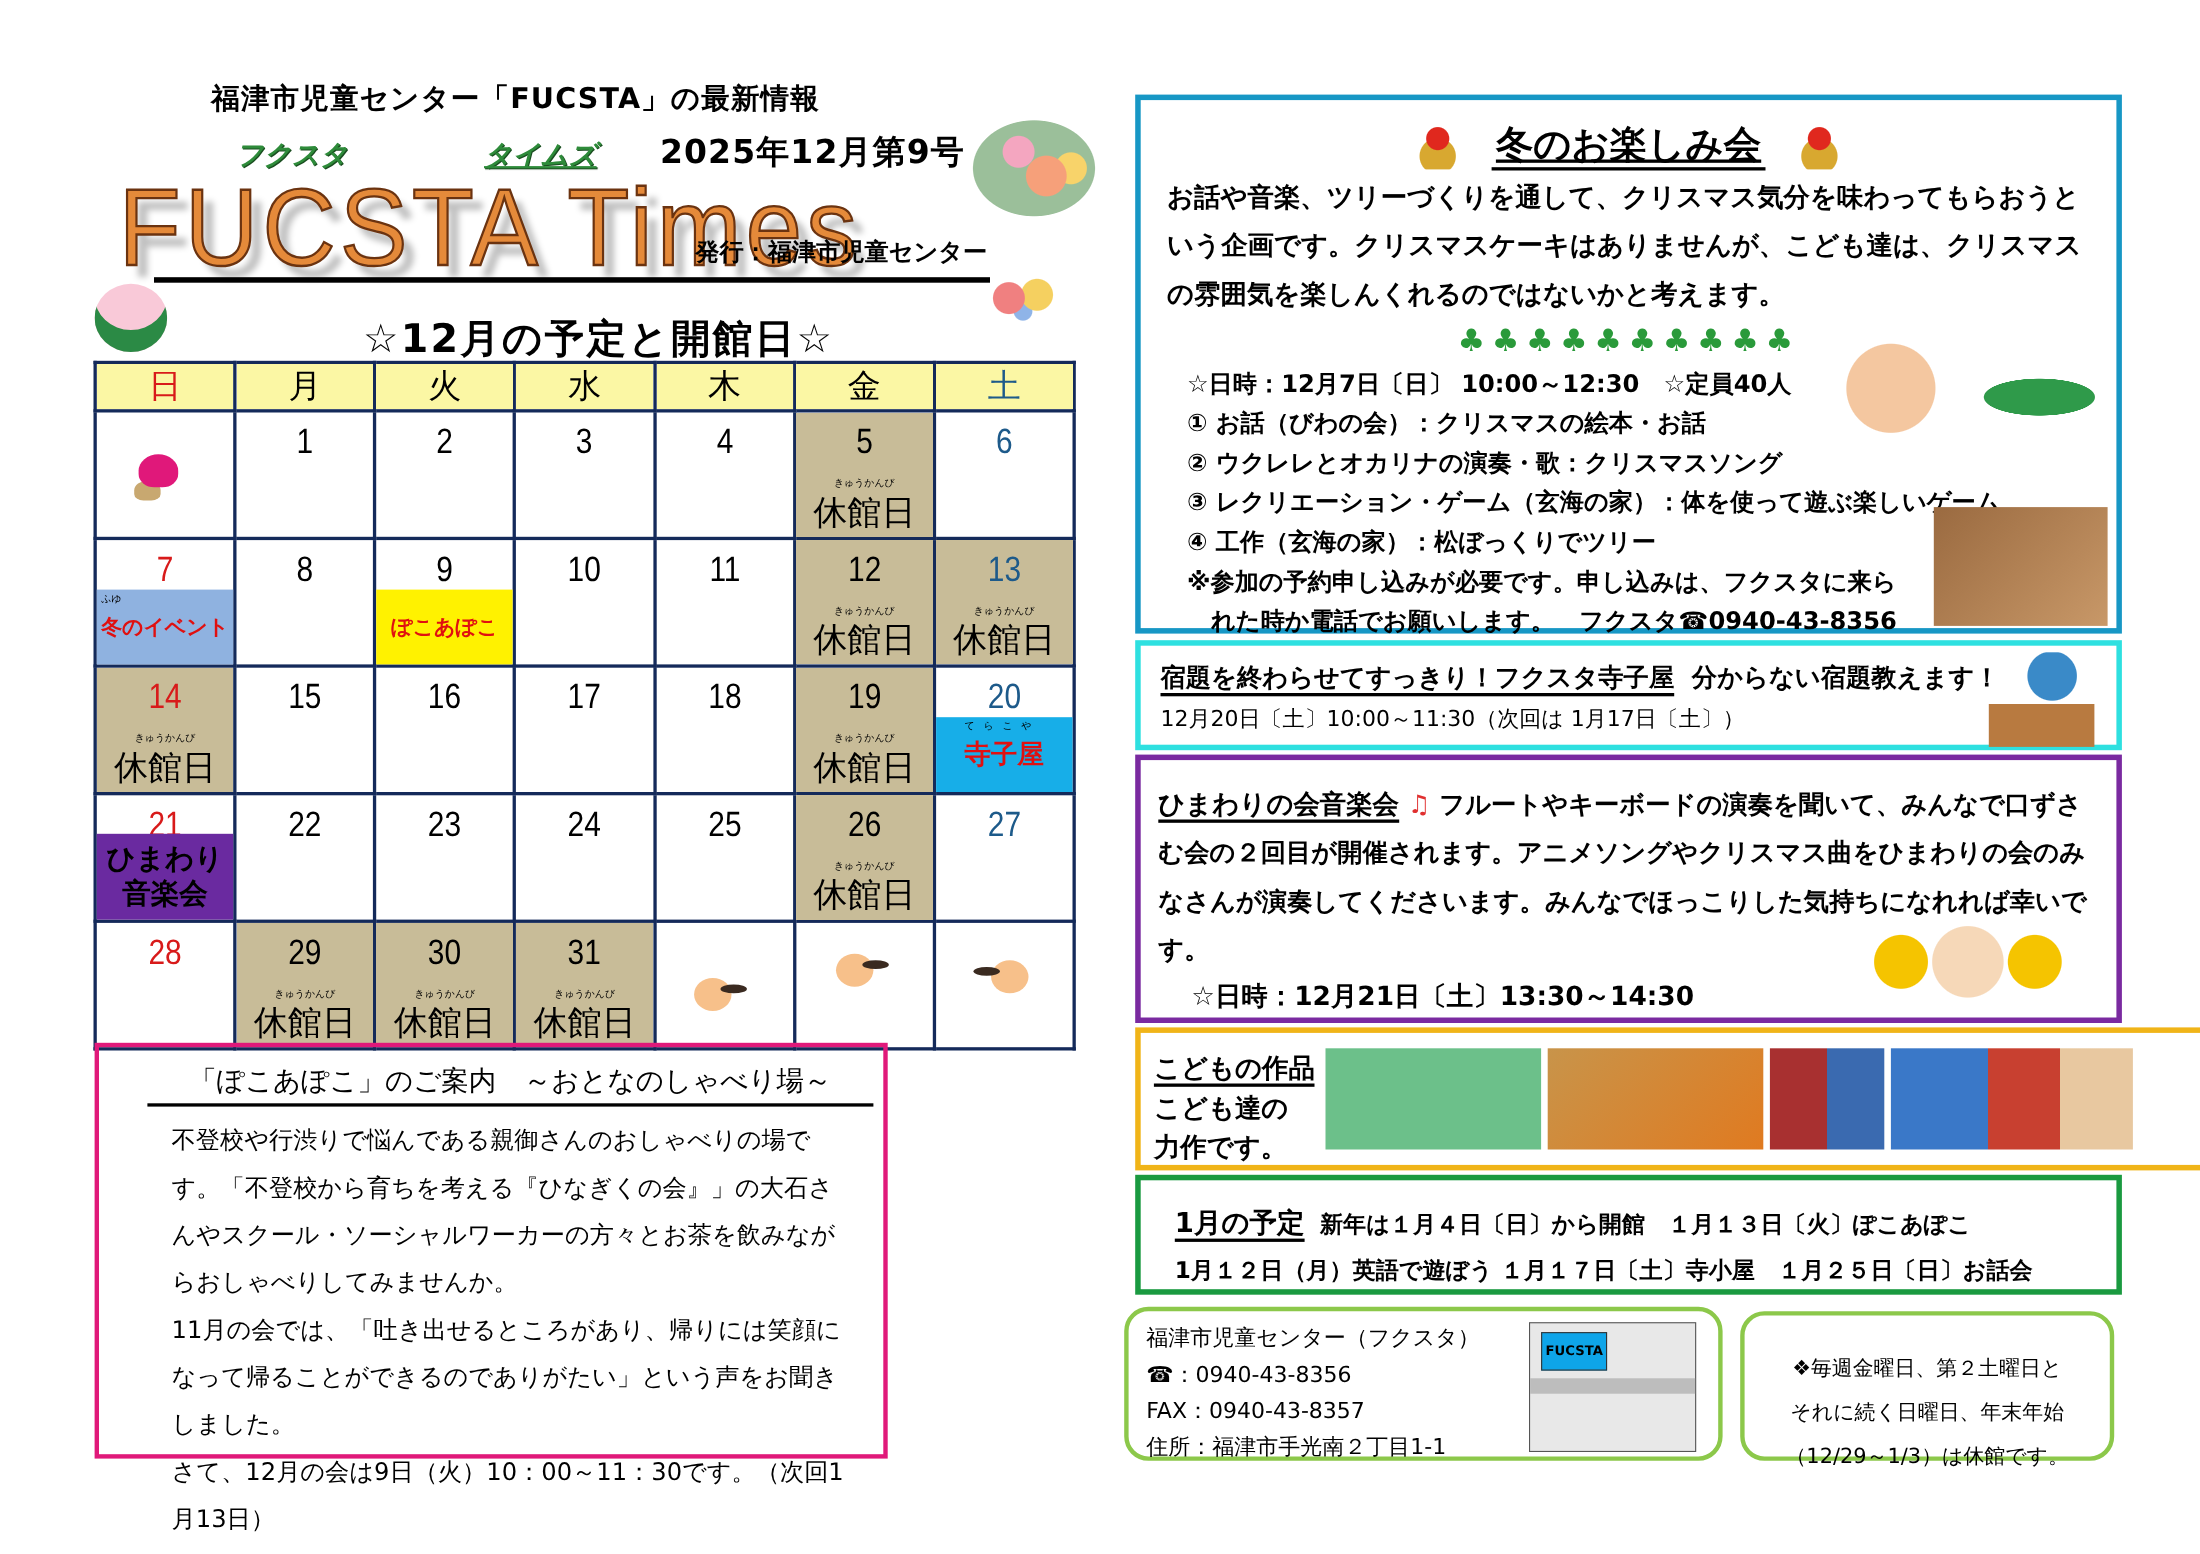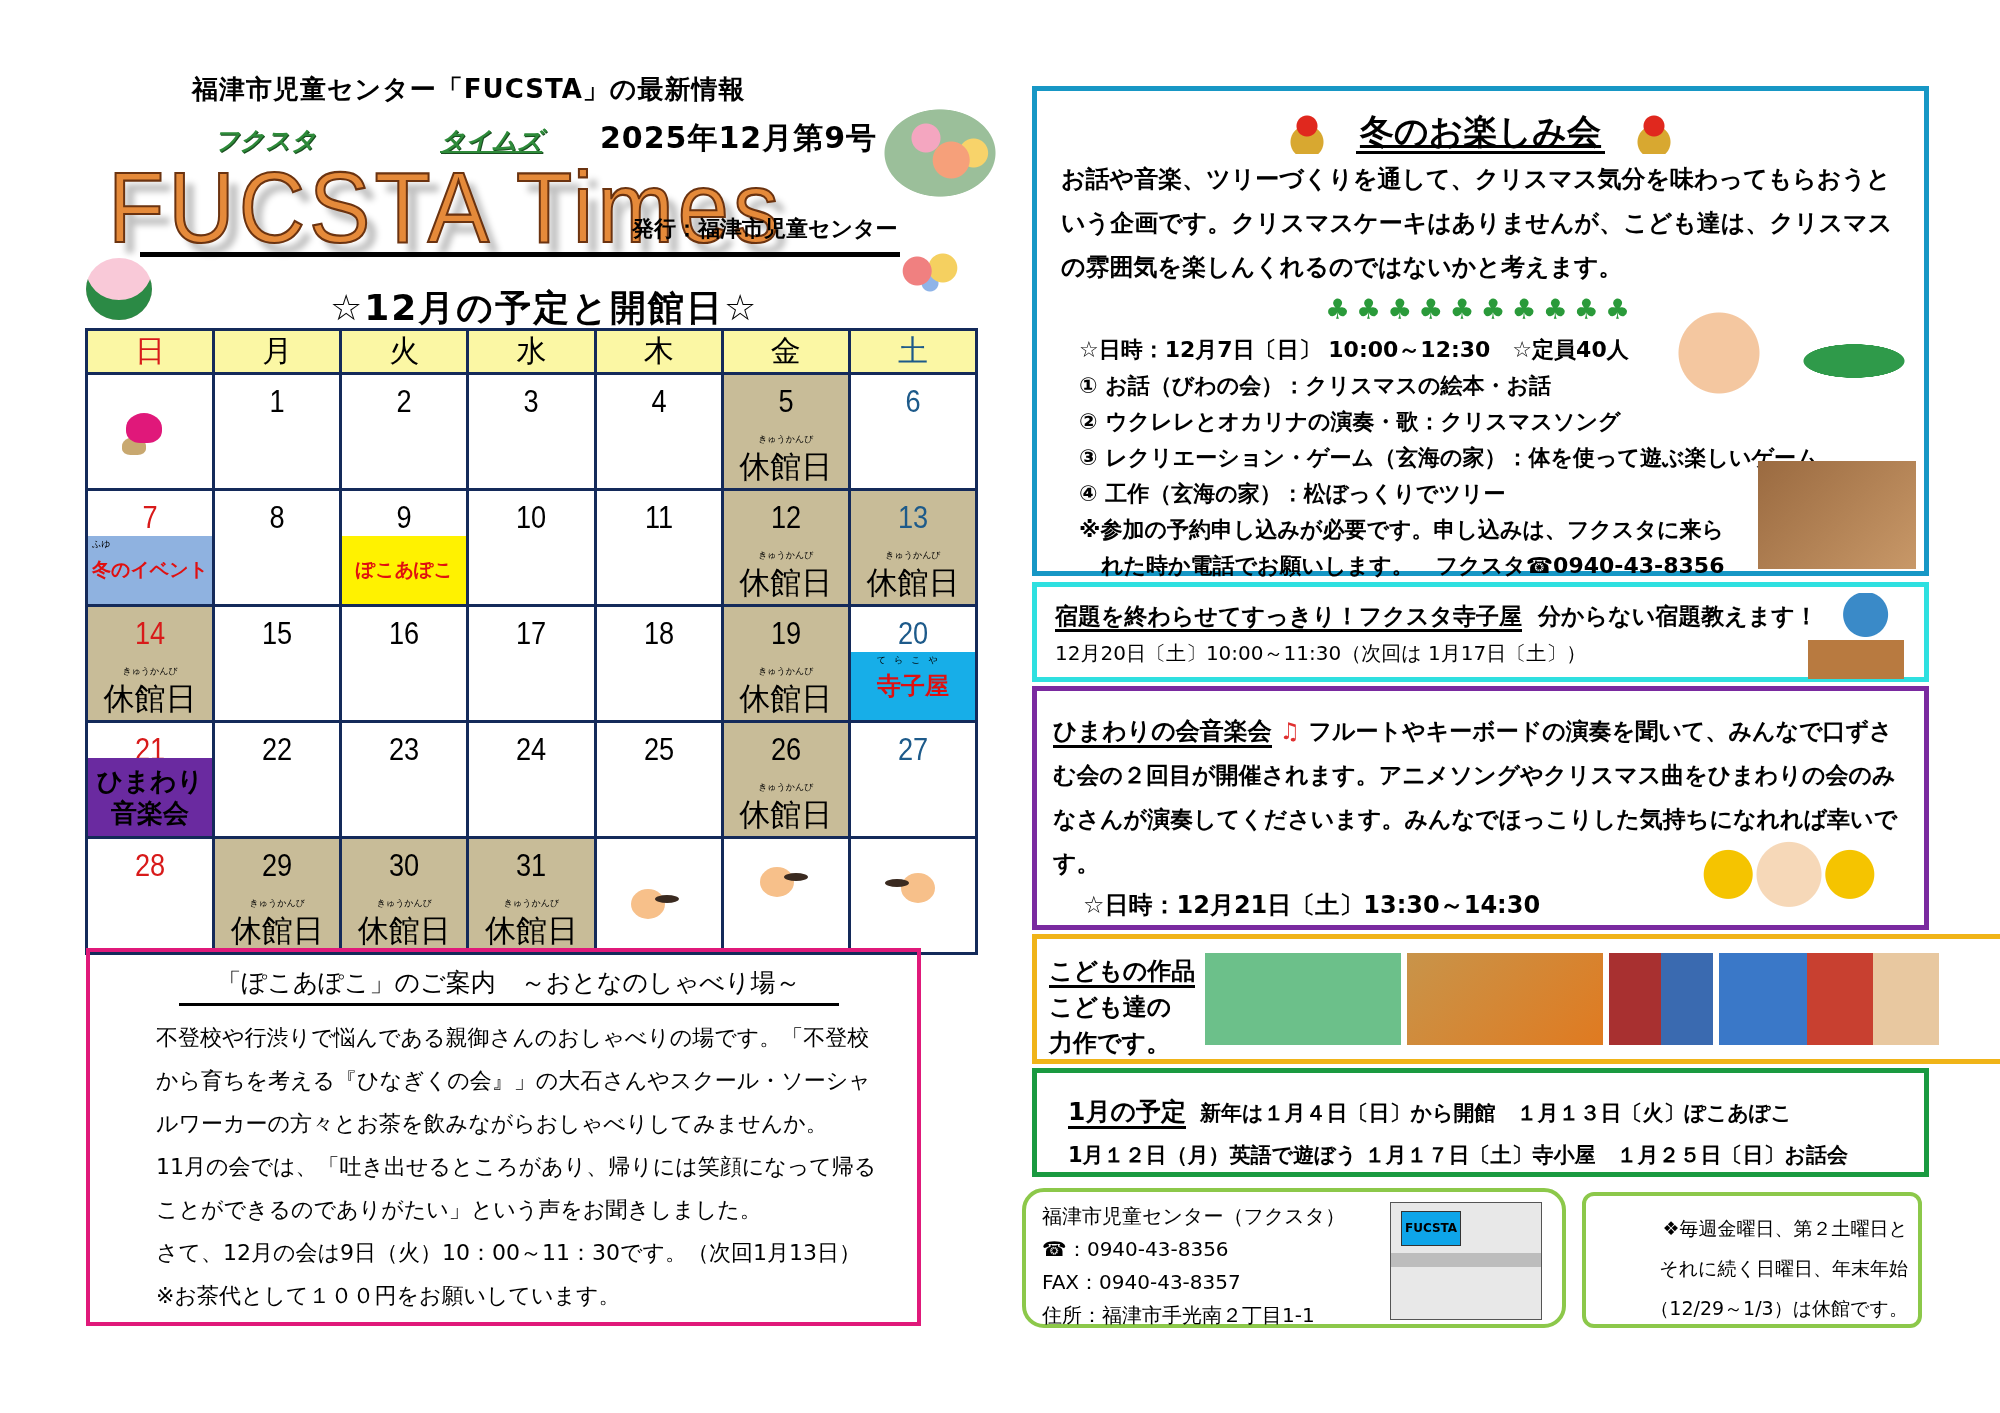--- a/index.html
+++ b/index.html
@@ -49,21 +49,21 @@
   .ev-tera { background: #17aee8; color: #e01010; font-size: 24px; }
   .ev-hima { background: #6a2aa0; color: #000; font-size: 26px; line-height: 1.25; height: 78px; }
   .ev-ruby { font-size: 9px; font-weight: normal; color: #000; position: absolute; top: 2px; left: 4px; }
   .turtle { position: absolute; left: 38px; top: 38px; width: 36px; height: 30px; background: #e0187a; border-radius: 50% 50% 40% 40%;
             box-shadow: -10px 18px 0 -6px #c8a870; }
   .bird { position: absolute; width: 34px; height: 30px; background: #f7c08a; border-radius: 50%; }
   .bird::after { content: ""; position: absolute; width: 24px; height: 8px; background: #3a2a20; border-radius: 50%; top: 6px; }
   .bird.r::after { left: 24px; } .bird.l::after { left: -16px; }
 
   
-  .poko { left: 86px; top: 948px; width: 835px; height: 378px; border: 4px solid #e0197a; padding: 14px 34px 0 44px; }
+  .poko { left: 86px; top: 948px; width: 721px; height: 378px; border: 4px solid #e0197a; padding: 14px 34px 0 44px; }
   .poko-title { display: block; text-align: center; font-size: 25px; font-weight: normal; margin: 0 auto 10px; width: 660px; border-bottom: 3px solid #000; padding-bottom: 4px; }
   .poko p { font-size: 22px; font-weight: normal; line-height: 43px; }
   .ind { padding-left: 22px; }
 
   
   .box { position: absolute; background: #fff; }
   .winter { left: 1032px; top: 86px; width: 897px; height: 490px; border: 5px solid #1797c5; padding: 18px 24px; }
   .winter-title { text-align: center; font-size: 34px; text-decoration: underline; }
   .winter-title span { border-bottom: 3px solid #000; padding: 0 4px; }
   .bell { display: inline-block; width: 38px; height: 40px; background: radial-gradient(circle at 50% 30%, #e0281e 0 10px, transparent 11px), radial-gradient(circle at 50% 70%, #d8a830 0 16px, transparent 17px); vertical-align: middle; margin: 0 30px; }
@@ -91,21 +91,21 @@
   .works-text u { text-decoration: none; border-bottom: 3px solid #000; }
   .photo { height: 100%; }
 
   .jan { left: 1032px; top: 1068px; width: 897px; height: 109px; border: 5px solid #1a9a40; padding: 18px 31px; font-size: 21px; line-height: 42px; }
   .jan u { text-decoration: none; border-bottom: 3px solid #000; font-size: 25px; margin-right: 14px; }
 
   .contact { left: 1022px; top: 1188px; width: 544px; height: 140px; border: 4px solid #8cc84a; border-radius: 22px; padding: 8px 16px; font-size: 20px; line-height: 33px; font-weight: normal; }
   .map { position: absolute; right: 20px; top: 10px; width: 152px; height: 118px; border: 1px solid #555; background: #e8e8e8; }
   .map::before { content: ""; position: absolute; left: 0; right: 0; top: 50px; height: 14px; background: #bdbdbd; }
   .map-label { position: absolute; left: 10px; top: 8px; font-size: 12px; border: 1px solid #333; background: #0ea5e9; padding: 0 3px; font-weight: bold; }
-  .closed-note { left: 1582px; top: 1192px; width: 340px; height: 136px; border: 4px solid #8cc84a; border-radius: 12px; padding: 12px 10px; font-size: 19px; line-height: 40px; text-align: right; font-weight: normal; }
+  .closed-note { left: 1582px; top: 1192px; width: 340px; height: 136px; border: 4px solid #8cc84a; border-radius: 22px; padding: 28px 10px; font-size: 19px; line-height: 40px; text-align: center; font-weight: normal; }
 </style>
 </head>
 <body>
 
 <div class="abs hdr-sub">
   <span>福津市児童センター「FUCSTA」の最新情報</span>
 </div>
 <div class="abs kana-green" style="left:214px; top:124px;text-align:center;">フクスタ</div>
 <div class="abs kana-green" style="left:440px; top:124px;text-decoration:underline;">タイムズ</div>
 <div class="abs issue">2025年12月第9号</div>

